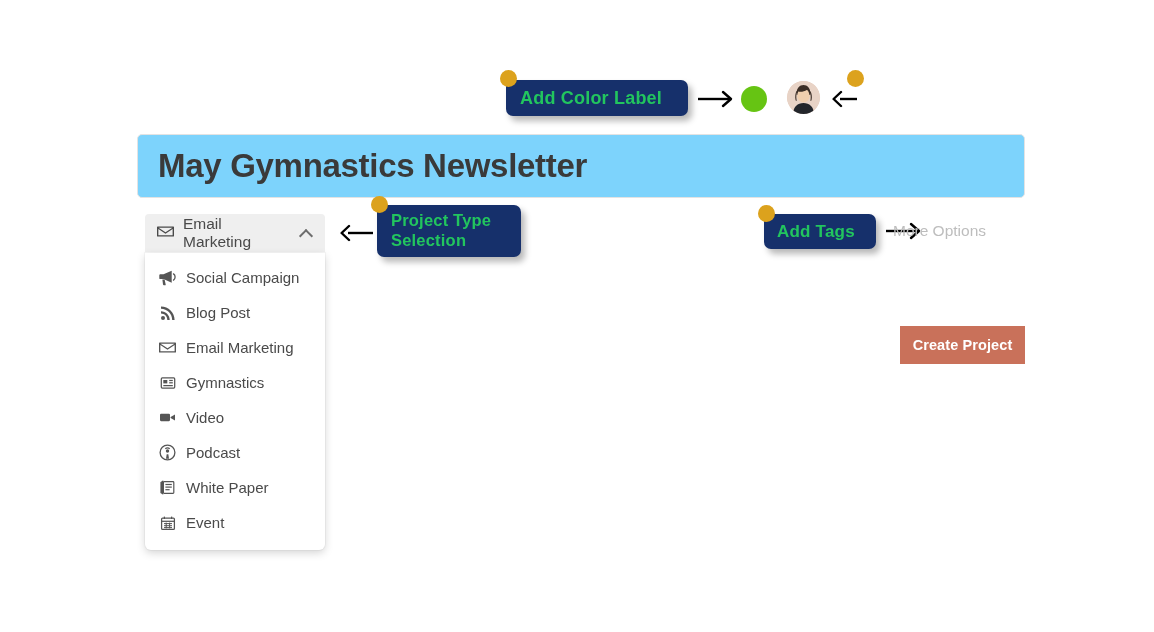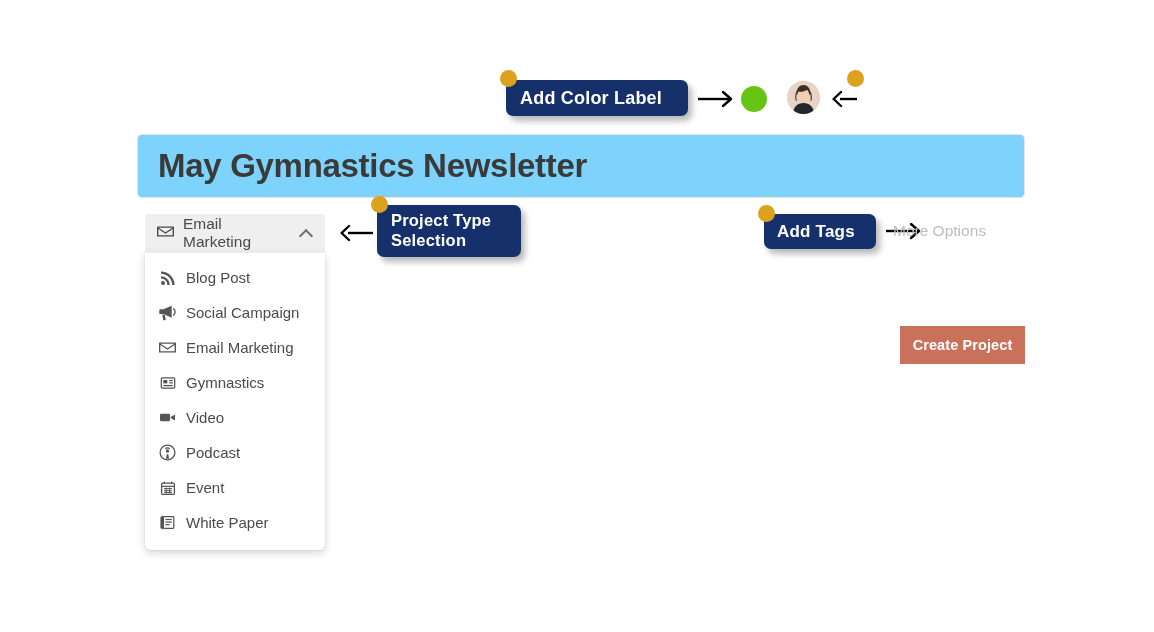--- a/index.html
+++ b/index.html
@@ -14,21 +14,21 @@
     position: relative;
     width: 1154px;
     height: 632px;
     background: #ffffff;
   }
 
   
   .callout {
     position: absolute;
     background: #16306b;
-    color: #ffffff;
+    color: #22c55e;
     border-radius: 7px;
     font-weight: bold;
     letter-spacing: .2px;
     display: flex;
     align-items: center;
     box-shadow: 4px 5px 6px rgba(0,0,0,.28);
     white-space: pre-line;
   }
   .callout .ctext { display: block; }
   .dot {
@@ -216,38 +216,38 @@
         </svg>
     </span>
     <span class="tlabel">Email Marketing</span>
     <span class="chev"></span>
   </div>
 
   <div id="type-menu">
 
     <div class="menu-item">
       <span class="mi-icon">
+        <svg width="17" height="17" viewBox="0 0 17 17" fill="#555">
+            <path d="M1.2 5.3h3.3l8.2-3.6v12l-8.2-3.6H1.2a.9.9 0 0 1-.9-.9V6.2c0-.5.4-.9.9-.9z"></path>
+            <path d="M3.4 10.6h2.2l1.1 4.8c.1.5-.3.9-.8.9h-1c-.4 0-.8-.3-.9-.7l-.6-5z"></path>
+            <path d="M14.5 4.9c1 .7 1.6 1.8 1.6 3.1s-.6 2.4-1.6 3.1" fill="none" stroke="#555" stroke-width="1.3" stroke-linecap="round"></path>
+          </svg>
+      </span>
+      <span>Social Campaign</span>
+    </div>
+
+    <div class="menu-item">
+      <span class="mi-icon">
         <svg width="16" height="16" viewBox="0 0 16 16" fill="#555">
             <circle cx="3" cy="13" r="2"></circle>
             <path d="M1 6.2v2.4c3.5 0 6.3 2.8 6.3 6.3h2.4C9.7 10.2 5.8 6.2 1 6.2z"></path>
             <path d="M1 1.4v2.4c6.2 0 11.2 5 11.2 11.2h2.4C14.6 7.4 8.5 1.4 1 1.4z"></path>
           </svg>
       </span>
       <span>Blog Post</span>
-    </div>
-
-    <div class="menu-item">
-      <span class="mi-icon">
-        <svg width="17" height="17" viewBox="0 0 17 17" fill="#555">
-            <path d="M1.2 5.3h3.3l8.2-3.6v12l-8.2-3.6H1.2a.9.9 0 0 1-.9-.9V6.2c0-.5.4-.9.9-.9z"></path>
-            <path d="M3.4 10.6h2.2l1.1 4.8c.1.5-.3.9-.8.9h-1c-.4 0-.8-.3-.9-.7l-.6-5z"></path>
-            <path d="M14.5 4.9c1 .7 1.6 1.8 1.6 3.1s-.6 2.4-1.6 3.1" fill="none" stroke="#555" stroke-width="1.3" stroke-linecap="round"></path>
-          </svg>
-      </span>
-      <span>Social Campaign</span>
     </div>
 
     <div class="menu-item">
       <span class="mi-icon">
         <svg width="17" height="17" viewBox="0 0 16 16" fill="#555">
             <path d="M.6 3.2h14.8c.33 0 .6.27.6.6v8.4c0 .33-.27.6-.6.6H.6a.6.6 0 0 1-.6-.6V3.8c0-.33.27-.6.6-.6zm.9 1.3 6.5 4.2 6.5-4.2H1.5zM14.7 11.5V5.7L8 10 1.3 5.7v5.8h13.4z"></path>
           </svg>
       </span>
       <span>Email Marketing</span>
     </div>
@@ -278,53 +278,53 @@
     <div class="menu-item">
       <span class="mi-icon">
         <svg width="17" height="17" viewBox="0 0 17 17" fill="none" stroke="#555" stroke-width="1.3">
             <circle cx="8.5" cy="8.5" r="7.4"></circle>
             <circle cx="8.5" cy="7" r="1.7" fill="#555" stroke="none"></circle>
             <path d="M6.3 4.8a3.1 3.1 0 0 1 4.4 0"></path>
             <path d="M7.7 10.2h1.6l.7 4.6H7z" fill="#555" stroke="none"></path>
           </svg>
       </span>
       <span>Podcast</span>
+    </div>
+
+    <div class="menu-item">
+      <span class="mi-icon">
+        <svg width="17" height="17" viewBox="0 0 17 17" fill="none" stroke="#555" stroke-width="1.2">
+            <path d="M2 3.4 3.6 2.4v12.2L2 13.6z" fill="#555"></path>
+            <rect x="4.4" y="2.6" width="10.4" height="11.8" rx=".8"></rect>
+            <line x1="6.4" y1="5.5" x2="12.8" y2="5.5"></line>
+            <line x1="6.4" y1="8.1" x2="12.8" y2="8.1"></line>
+            <line x1="6.4" y1="10.7" x2="10.6" y2="10.7"></line>
+          </svg>
+      </span>
+      <span>White Paper</span>
     </div>
 
     <div class="menu-item">
       <span class="mi-icon">
         <svg width="16" height="16" viewBox="0 0 16 16" fill="none" stroke="#555" stroke-width="1.25">
             <rect x="1.6" y="3" width="12.8" height="11.4" rx="1"></rect>
             <line x1="1.6" y1="6.3" x2="14.4" y2="6.3"></line>
             <line x1="4.4" y1="1.6" x2="4.4" y2="4"></line>
             <line x1="11.6" y1="1.6" x2="11.6" y2="4"></line>
             <g stroke-width="1">
               <line x1="4" y1="8.6" x2="12" y2="8.6"></line>
               <line x1="4" y1="10.7" x2="12" y2="10.7"></line>
               <line x1="4" y1="12.6" x2="12" y2="12.6"></line>
               <line x1="6.2" y1="7.6" x2="6.2" y2="13.4"></line>
               <line x1="9.6" y1="7.6" x2="9.6" y2="13.4"></line>
             </g>
           </svg>
       </span>
       <span>Event</span>
     </div>
-
-    <div class="menu-item">
-      <span class="mi-icon">
-        <svg width="17" height="17" viewBox="0 0 17 17" fill="none" stroke="#555" stroke-width="1.2">
-            <path d="M2 3.4 3.6 2.4v12.2L2 13.6z" fill="#555"></path>
-            <rect x="4.4" y="2.6" width="10.4" height="11.8" rx=".8"></rect>
-            <line x1="6.4" y1="5.5" x2="12.8" y2="5.5"></line>
-            <line x1="6.4" y1="8.1" x2="12.8" y2="8.1"></line>
-            <line x1="6.4" y1="10.7" x2="10.6" y2="10.7"></line>
-          </svg>
-      </span>
-      <span>White Paper</span>
-    </div>
   </div>
 
   <svg class="arrow" style="left:340px; top:222px;" width="34" height="22" viewBox="0 0 34 22">
     <line x1="8" y1="11" x2="33" y2="11" stroke="#000" stroke-width="2.4"></line>
     <polyline points="9,4 1.6,11 9,18" fill="none" stroke="#000" stroke-width="2.4" stroke-linecap="round" stroke-linejoin="round"></polyline>
   </svg>
   <div class="dot" id="dot-type"></div>
   <div class="callout" id="co-type">
     <span class="ctext">Project Type
 Selection</span>

